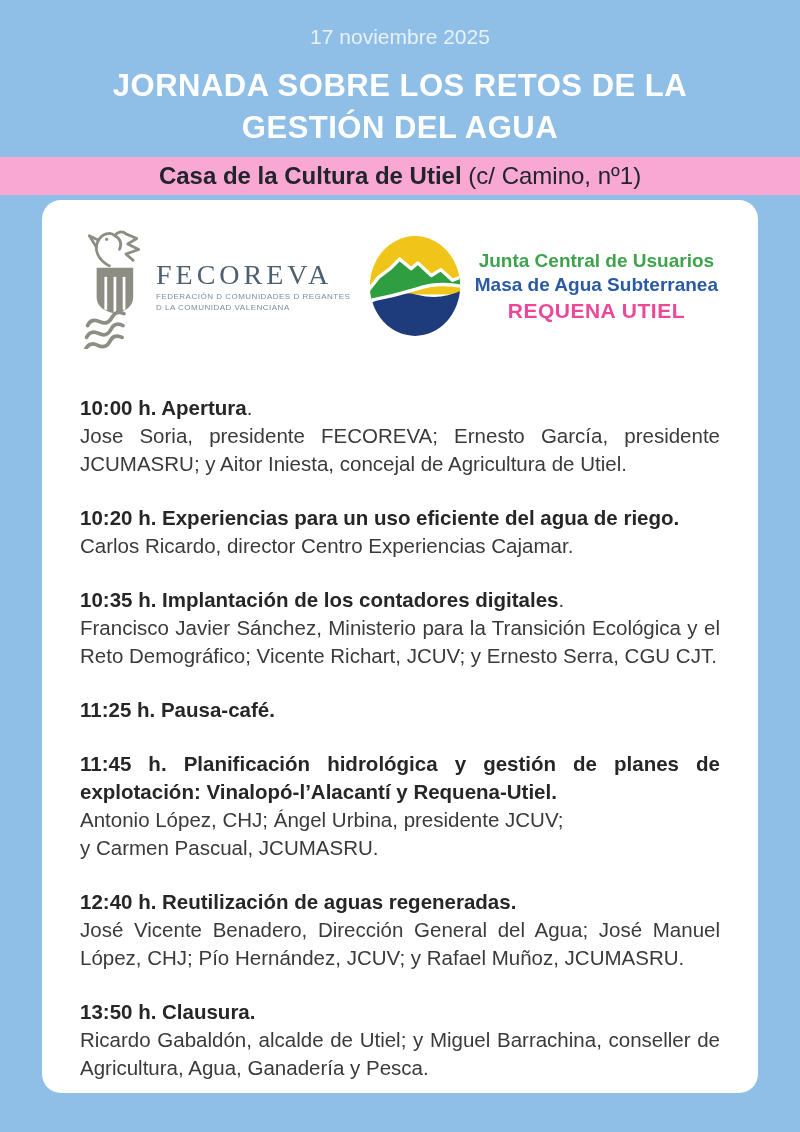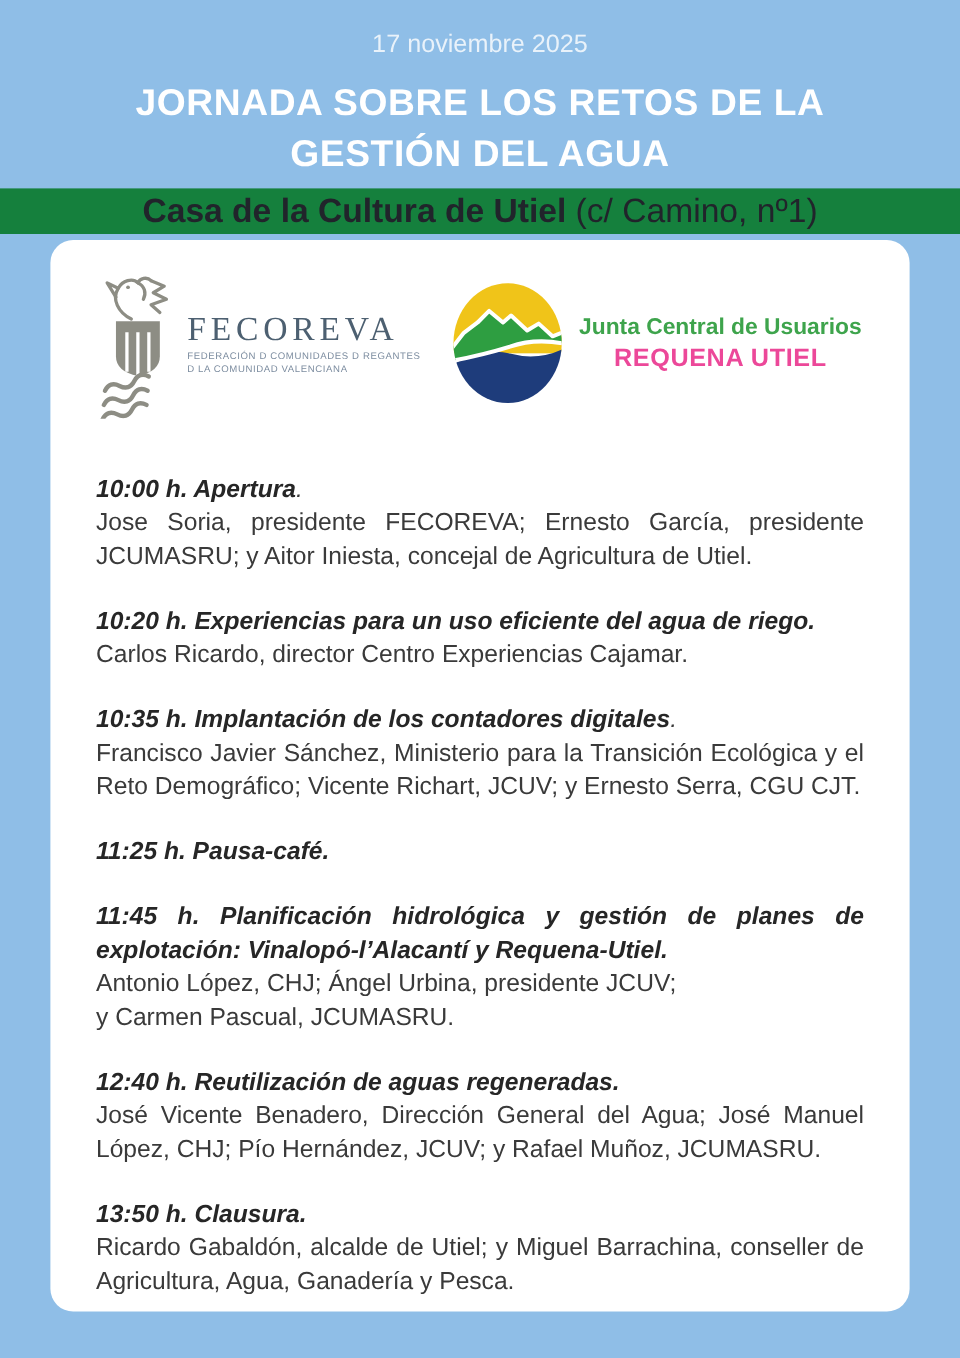--- a/index.html
+++ b/index.html
@@ -24,23 +24,23 @@
     font-size: 31px;
     line-height: 42px;
     font-weight: bold;
     color: #FFFFFF;
     letter-spacing: 0.5px;
   }
   .venue-band {
     margin-top: 8px;
     height: 38px;
     line-height: 38px;
-    background: #15803d;
+    background: #f9a8d4;
     text-align: center;
-    font-size: 28px;
+    font-size: 24px;
     color: #21242B;
   }
   .venue-name { font-weight: bold; }
 
   .card {
     box-sizing: border-box;
     width: 716px;
     height: 893px;
     margin: 5px auto 0 auto;
     background: #FFFFFF;
@@ -79,21 +79,20 @@
 
   .agenda { margin-top: 38px; }
   .agenda-item { margin-bottom: 26px; }
   .agenda-item:last-child { margin-bottom: 0; }
   .agenda p { margin: 0; }
   .item-heading {
     font-size: 20.5px;
     line-height: 28px;
     color: #3A3A3A;
     text-align: justify;
-    font-style: italic;
   }
   .item-heading b { color: #262626; }
   .item-body {
     font-size: 20.5px;
     line-height: 28px;
     color: #3A3A3A;
     text-align: justify;
     white-space: pre-line;
   }
 </style>
@@ -149,20 +148,21 @@
           </defs>
           <g clip-path="url(#eggClip)">
             <rect x="0" y="0" width="100" height="64" fill="#F0C419"></rect>
             <rect x="0" y="64" width="100" height="46" fill="#FFFFFF"></rect>
             <path d="M-2 76 Q28 58 52 64 Q78 71 102 58 L102 112 L-2 112 Z" fill="#1E3C7B"></path>
             <path d="M-2 64 L12 46 L24 37 L34 27 L46 37 L53 31 L67 44 L77 38 L89 49 L102 44 L102 56 Q75 50 52 58 Q26 66 -2 71 Z" fill="#2E9E41" stroke="#FFFFFF" stroke-width="3.5" stroke-linejoin="round"></path>
           </g>
         </svg>
         <div class="jcu-text">
           <div class="jcu-l1">Junta Central de Usuarios</div>
+          <div class="jcu-l2">Masa de Agua Subterranea</div>
           <div class="jcu-l3">REQUENA UTIEL</div>
         </div>
       </div>
 
     </div>
 
     <div class="agenda">
         <div class="agenda-item">
           <p class="item-heading"><b>10:00 h. Apertura</b>.</p>
           <p class="item-body">Jose Soria, presidente FECOREVA; Ernesto García, presidente JCUMASRU; y Aitor Iniesta, concejal de Agricultura de Utiel.</p>

